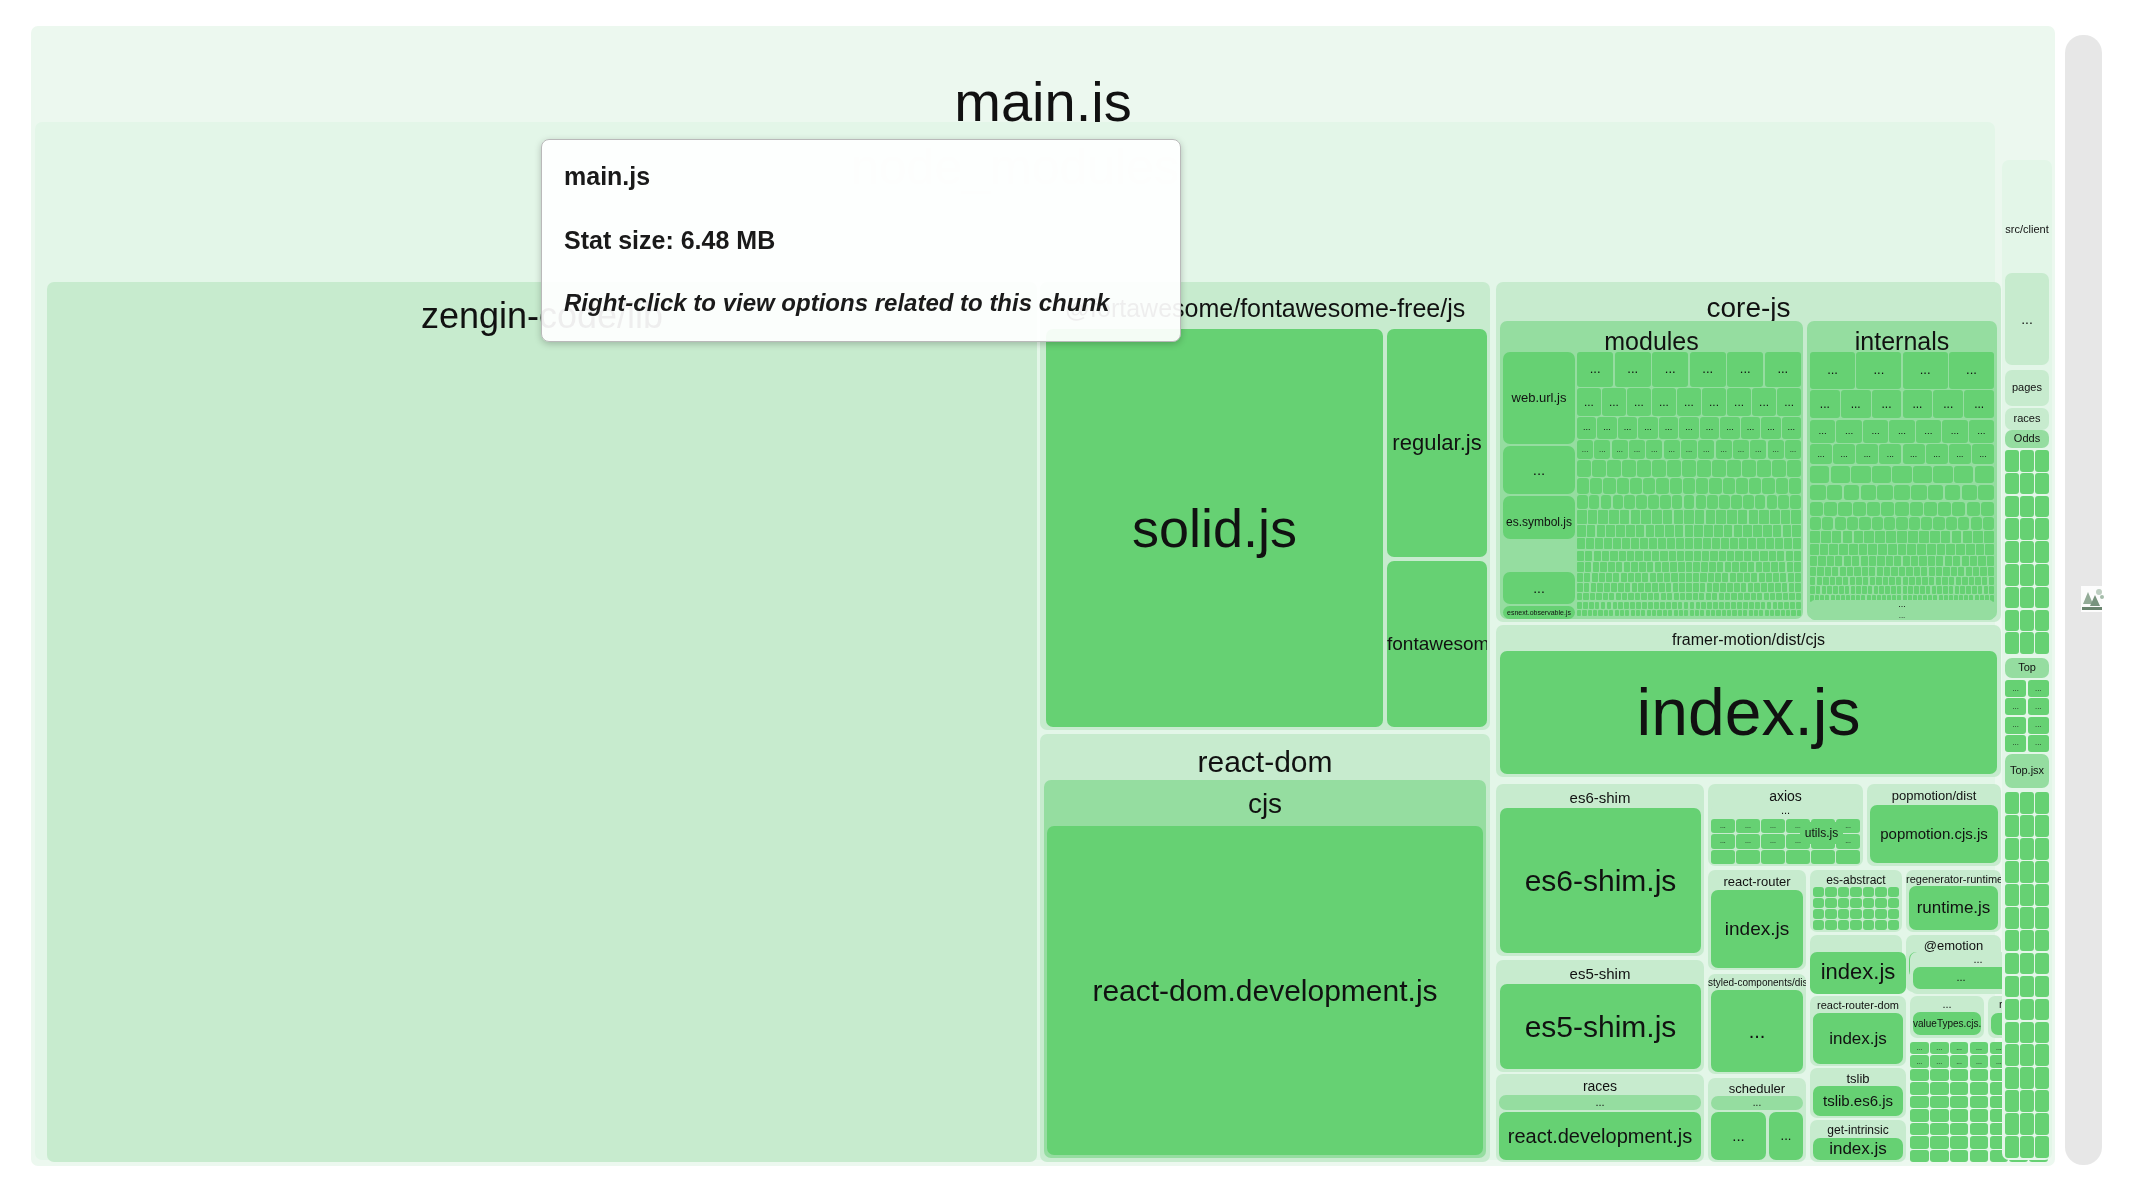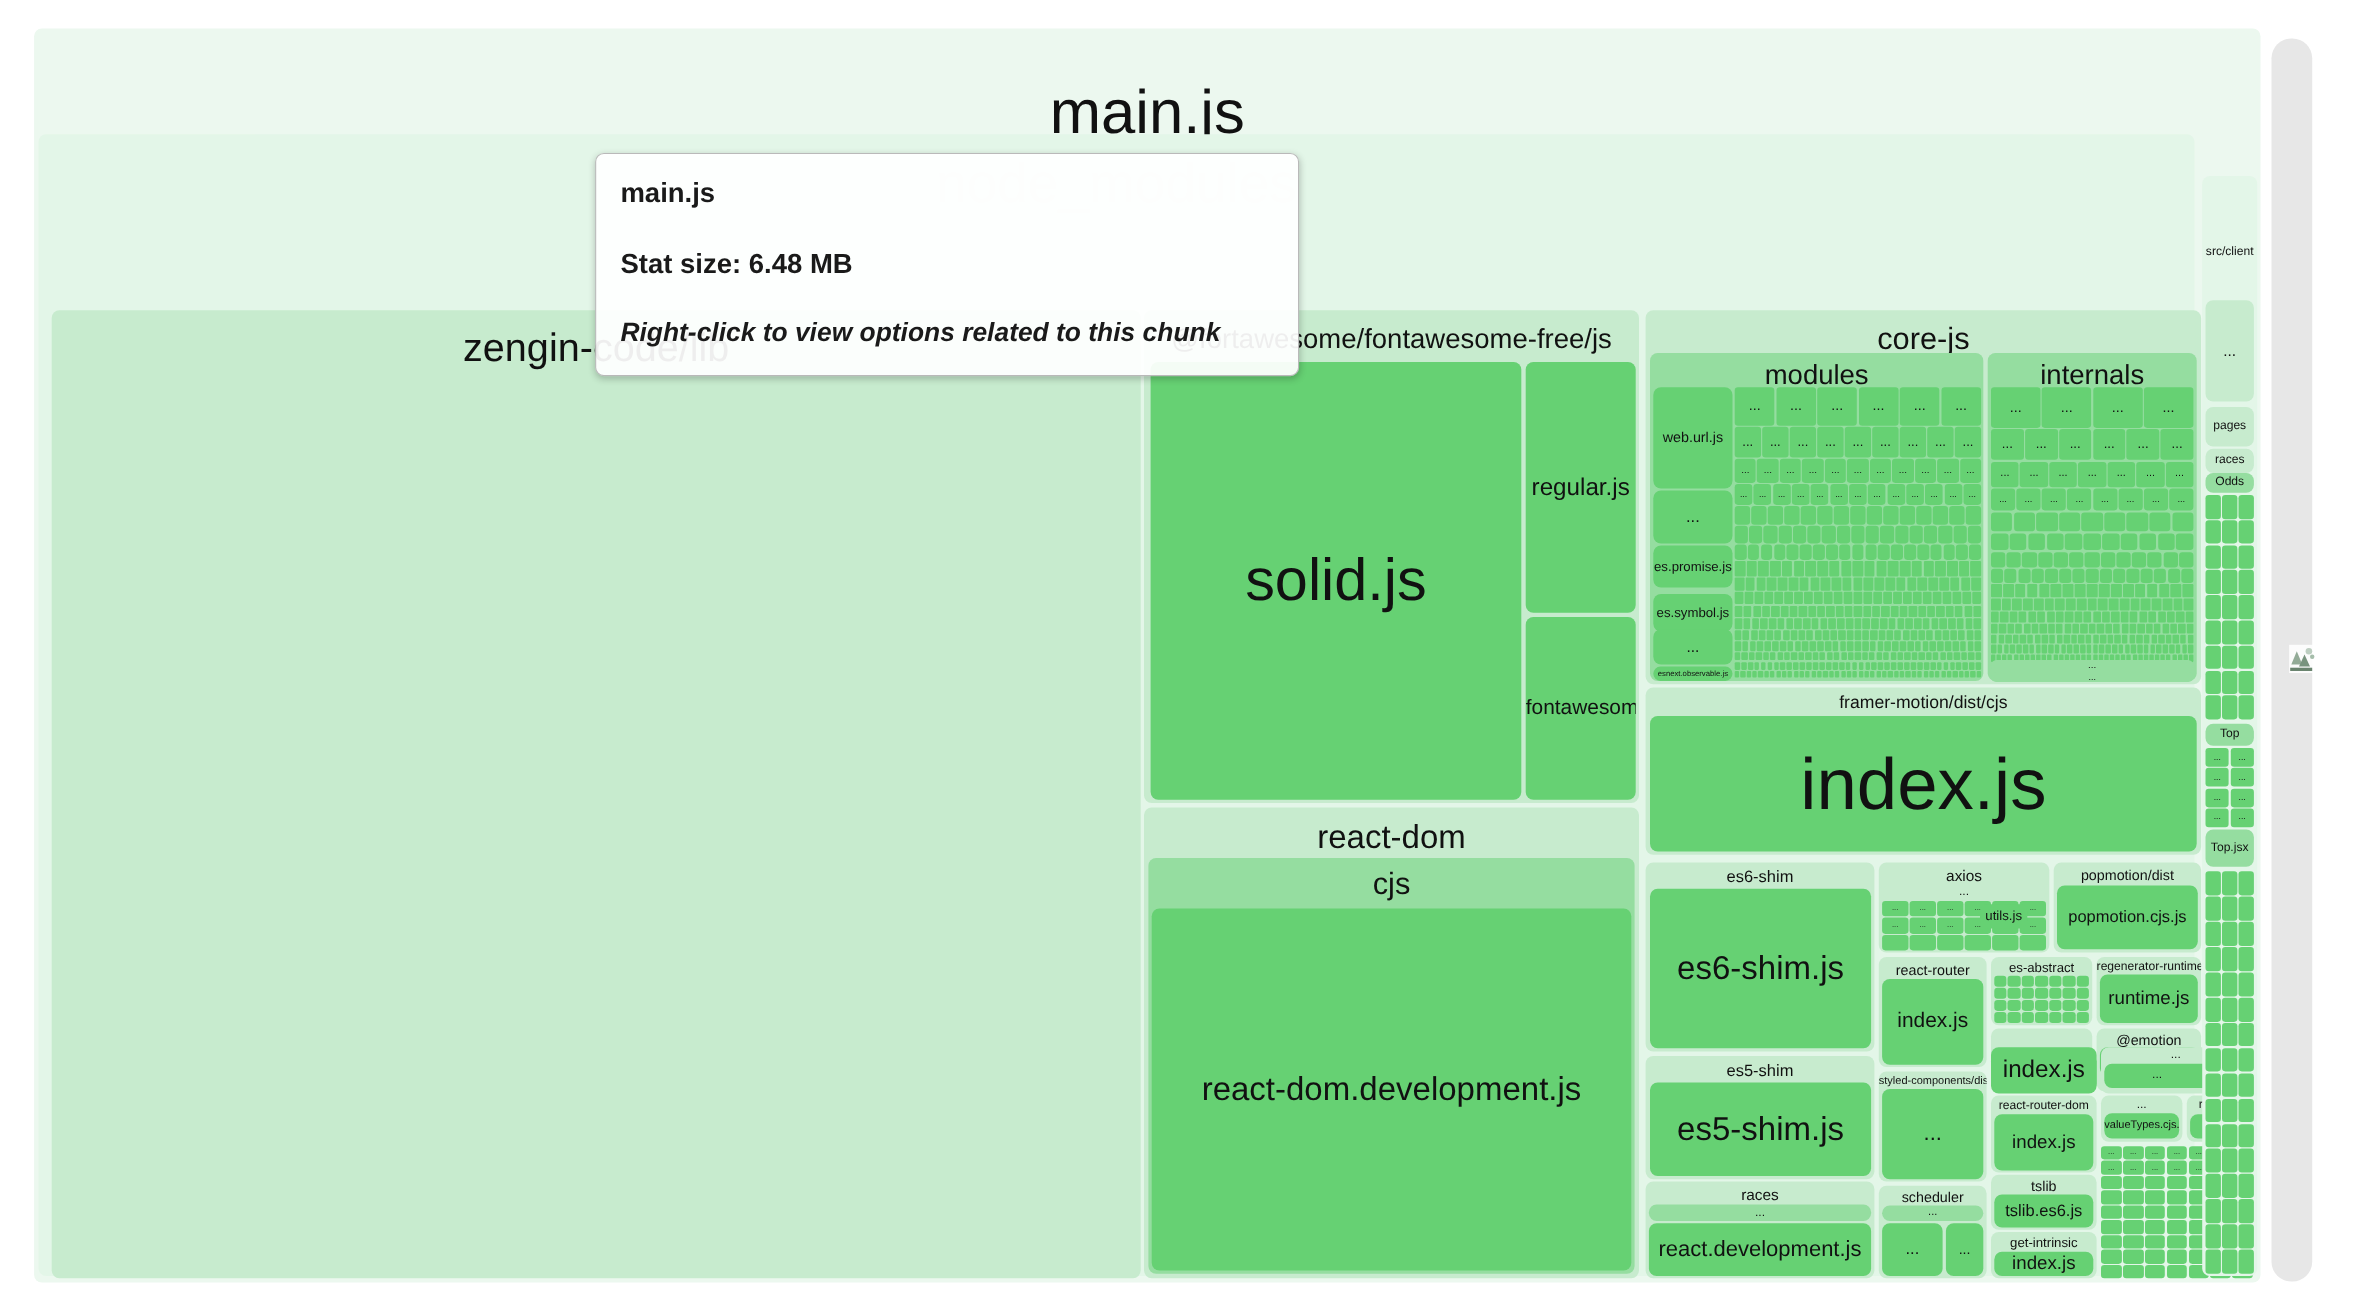--- a/index.html
+++ b/index.html
@@ -140,21 +140,21 @@
   </div>
   <div class="node d4" style="left:1503px; top:352px; width:72px; height:92px;">
     <div class="centerlbl" style="font-size:13px;">web.url.js</div>
   </div>
   <div class="node d4" style="left:1503px; top:446px; width:72px; height:48px;">
     <div class="centerlbl" style="font-size:15px;">...</div>
   </div>
   <div class="node d4" style="left:1503px; top:496px; width:72px; height:38px;">
     <div class="centerlbl" style="font-size:12px;">es.promise.js</div>
   </div>
-  <div class="node d4" style="left:1503px; top:540px; width:72px; height:34px;">
+  <div class="node d4" style="left:1503px; top:505px; width:72px; height:34px;">
     <div class="centerlbl" style="font-size:12px;">es.symbol.js</div>
   </div>
   <div class="node d4" style="left:1503px; top:572px; width:72px; height:32px;">
     <div class="centerlbl" style="font-size:14px;">...</div>
   </div>
   <div class="node d4" style="left:1503px; top:606px; width:72px; height:13px;">
     <div class="centerlbl" style="font-size:7px;">esnext.observable.js</div>
   </div>
   <div id="modules-grid" style="position:absolute; left:1577px; top:352px; width:224px; height:267px;">
       <div class="node d4" style="left: 0px; top: 0px; width: 36.3333px; height: 34.845px; border-radius: 3px;">

